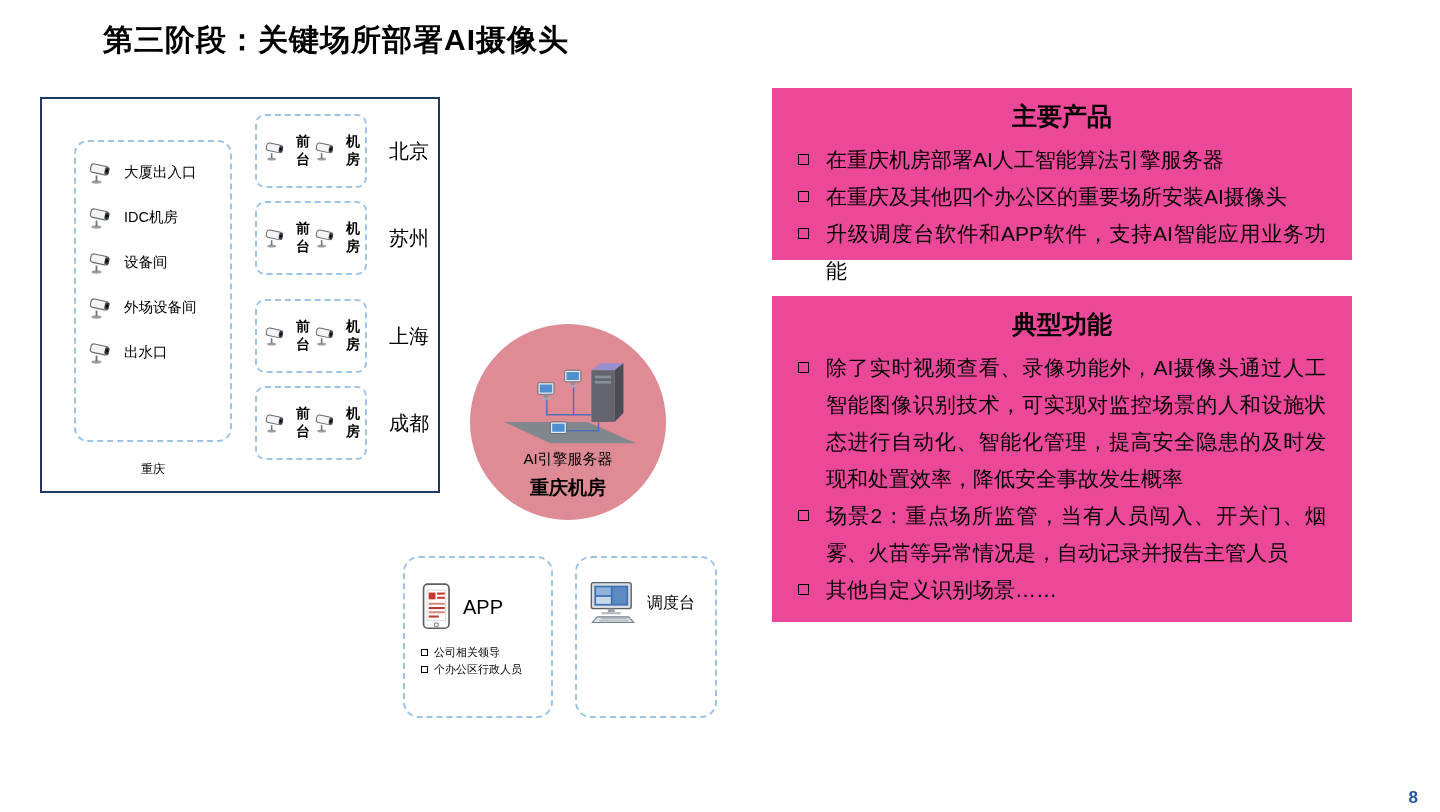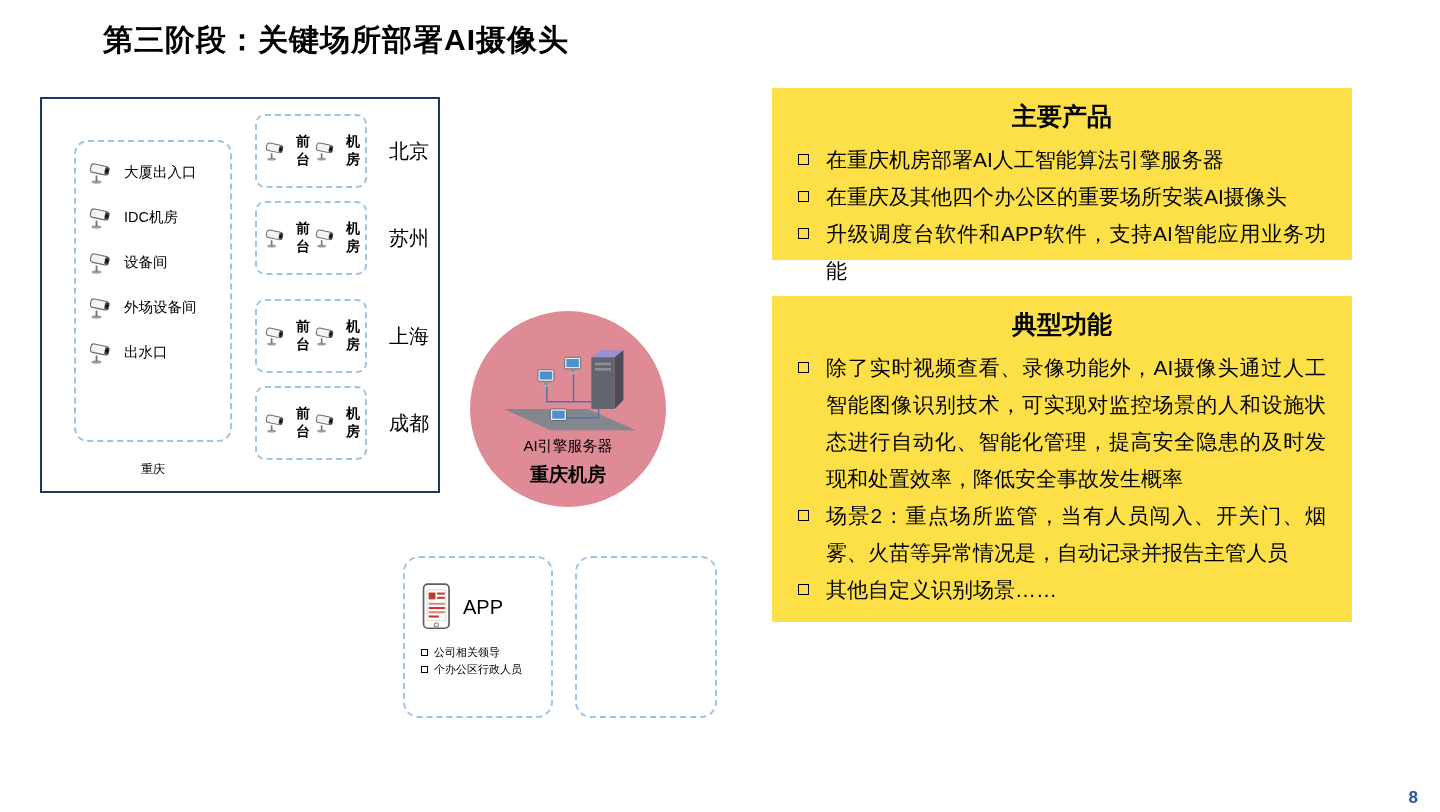--- a/index.html
+++ b/index.html
@@ -22,21 +22,21 @@
 
   .branch { position:absolute; left:213px; display:flex; align-items:center; }
   .b1 { top:15px; } .b2 { top:102px; } .b3 { top:200px; } .b4 { top:287px; }
   .branch-box { width:112px; height:74px; border:2px dashed #9DC3E6; border-radius:10px;
                 padding:5px 0 5px 8px; display:flex; justify-content:center;font-weight:bold; }
   .branch-row { display:flex; align-items:center; gap:8px; font-size:14px; }
   .branch-row .cam-icon { width:23px; height:20px; }
   .city { margin-left:22px; font-size:20px; }
 
   
-  .server-circle { position:absolute; left:470px; top:311px; width:196px; height:196px;
+  .server-circle { position:absolute; left:470px; top:324px; width:196px; height:196px;
                    border-radius:50%; background:#DE8B95; }
   .server-art { position:absolute; left:24px; top:32px; width:152px; height:98px; }
   .server-label { position:absolute; top:126px; width:100%; text-align:center; font-size:15px; }
   .server-sublabel { position:absolute; top:151px; width:100%; text-align:center; font-size:19px; font-weight:600; }
 
   
   .terminal-box { position:absolute; border:2px dashed #9DC3E6; border-radius:16px; }
   .app-box { left:403px; top:556px; width:150px; height:162px; }
   .dispatch-box { left:575px; top:556px; width:142px; height:162px; }
   .term-head { display:flex; align-items:center; }
@@ -46,21 +46,21 @@
   .desktop-icon { width:52px; height:46px; }
   .term-label-app { font-size:20px; }
   .term-label-disp { font-size:16px; }
   .user-list { margin-top:12px; padding-left:16px; }
   .dispatch-box .user-list { margin-top:8px; padding-left:12px; }
   .user-item { display:flex; align-items:center; gap:6px; font-size:11px; line-height:17px; white-space:nowrap; }
   .dispatch-box .user-item { font-size:10.5px; line-height:15px; }
   .sq-small { width:7px; height:7px; border:1.2px solid #000; flex:0 0 auto; }
 
   
-  .panel { position:absolute; left:772px; width:580px; background:#fde047; padding:8px 26px 10px 26px; }
+  .panel { position:absolute; left:772px; width:580px; background:#ec4899; padding:8px 26px 10px 26px; }
   .panel-products { top:88px; height:172px; }
   .panel-functions { top:296px; height:326px; }
   .panel-title { text-align:center; font-size:25px; font-weight:700; margin:4px 0 8px 0; }
   .p-item { display:flex; gap:17px; font-size:21px; line-height:37px; }
   .p-item .txt { text-align:justify; flex:1; }
   .sq { width:11px; height:11px; border:1.6px solid #000; flex:0 0 auto; margin-top:13px; }
 
   .page-num { position:absolute; right:22px; bottom:4px; font-size:17px; font-weight:700; color:#2457A7; }
 </style>
 </head>
@@ -264,20 +264,26 @@
         <span>公司相关领导</span>
       </div>
       <div class="user-item">
         <span class="sq-small"></span>
         <span>个办公区行政人员</span>
       </div>
     </div>
   </div>
 
   <div class="terminal-box dispatch-box">
+    <div class="term-head">
+      <svg class="desktop-icon">
+          <use href="#desktop"></use>
+        </svg>
+      <span class="term-label-disp">调度台</span>
+    </div>
   </div>
 
   <div class="panel panel-products">
     <div class="panel-title">主要产品</div>
     <div class="p-item">
       <span class="sq"></span>
       <span class="txt">在重庆机房部署AI人工智能算法引擎服务器</span>
     </div>
     <div class="p-item">
       <span class="sq"></span>

